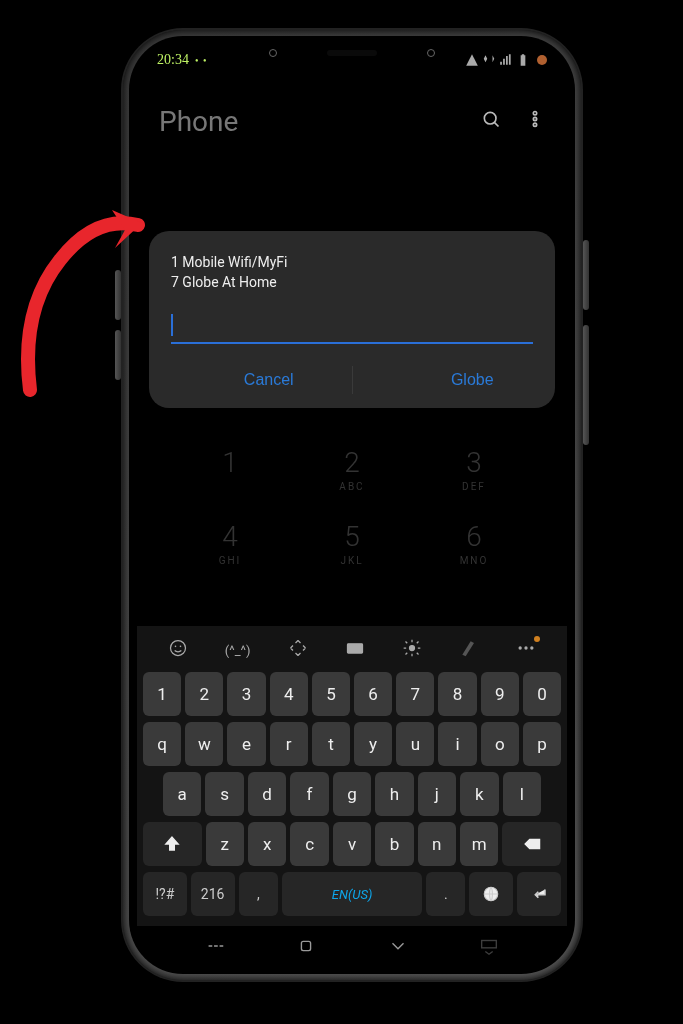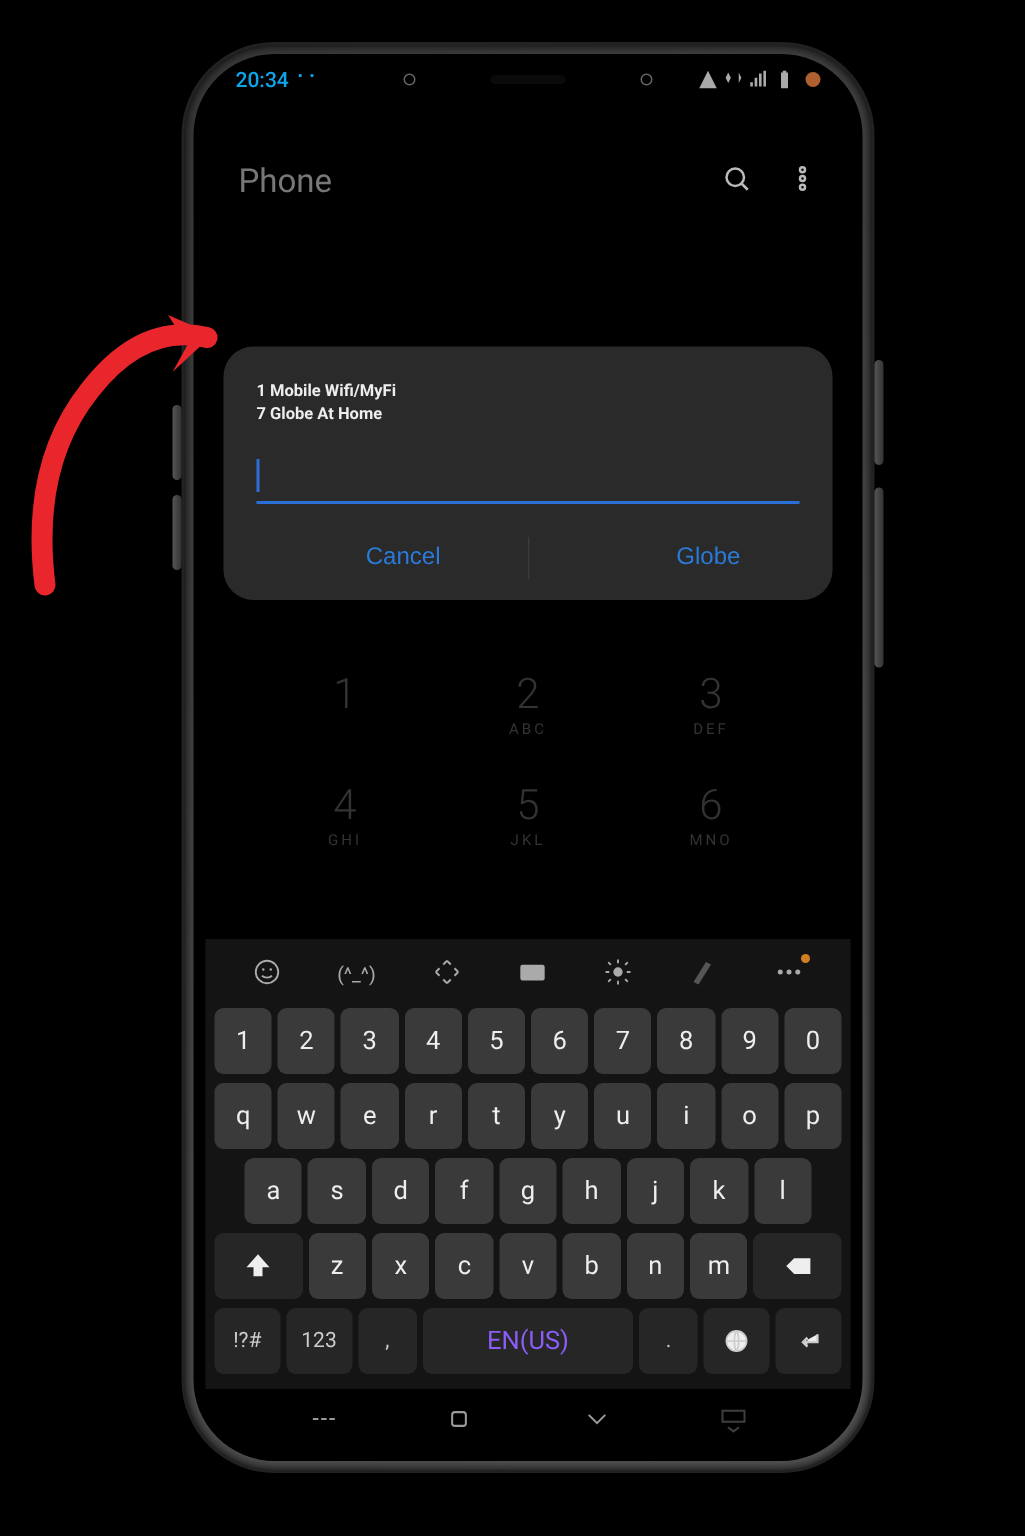--- a/index.html
+++ b/index.html
@@ -62,59 +62,60 @@
   .notch .dot { width:8px; height:8px; border:1px solid #666; border-radius:50%; }
   .notch .sp { width:50px; height:6px; border-radius:3px; background:#0a0a0a; }
 
   
   .status-bar {
     position: absolute;
     top: 10px;
     left: 0; right: 0;
     height: 28px;
     display: flex;
-    align-items: flex-start;
+    align-items: center;
     padding: 0 28px;
-    color: #0ea5e9;
+    color: #bef264;
     font-size: 14px;
     z-index: 40;
+    font-family: Liberation Serif, serif;
   }
   .status-bar .time { font-weight: 500; }
   .status-bar .right-icons { margin-left: auto; display:flex; align-items:center; gap:3px; color:#aaa; }
   .right-icons svg { width:14px; height:14px; fill:#aaa; }
   .right-icons .dot-badge { width:10px;height:10px;border-radius:50%;background:#b06030; margin-left:4px;}
 
   
   .app-header {
     position: absolute;
     top: 55px;
     left: 0; right: 0;
     height: 60px;
     display: flex;
     align-items: center;
     padding: 0 30px;
     color: #777;
   }
-  .app-header .title { font-size: 22px; }
+  .app-header .title { font-size: 28px; }
   .app-header .right { margin-left: auto; display:flex; align-items:center; gap:24px; }
   .app-header svg { width:20px; height:20px; stroke:#bbb; fill:none; stroke-width:2; }
 
   
   .dialog {
     position: absolute;
     top: 195px;
     left: 20px;
     right: 20px;
     background: #2a2a2a;
     border-radius: 20px;
     padding: 22px 22px 0 22px;
     color: #eee;
     z-index: 30;
   }
-  .dialog .menu-text { font-size: 11px; line-height: 1.4; font-weight: bold; }
+  .dialog .menu-text { font-size: 14px; line-height: 1.4; }
   .dialog .input-wrap {
     margin-top: 18px;
     border-bottom: 2px solid #2a6fd8;
     height: 34px;
     position: relative;
   }
   .dialog .cursor {
     position: absolute;
     left: 0; top: 4px;
     width: 2px; height: 22px;
@@ -188,21 +189,21 @@
     border-radius: 6px;
     color: #eee;
     font-size: 17px;
     display: flex;
     align-items: center;
     justify-content: center;
     position: relative;
   }
   .key.dark { background: #262626; color:#ccc; font-size:14px; }
   .key.wide { flex: 1.4; }
-  .key.space { flex: 3.2; color:#8b5cf6; font-size:17px; }
+  .key.space { flex: 3.2; color:#0ea5e9; font-size:13px;font-style:italic; }
   .key svg { width:18px; height:18px; fill:#eee; }
 
   
   .navbar {
     position: absolute;
     bottom: 6px;
     left: 0; right: 0;
     height: 40px;
     display: flex;
     justify-content: space-around;
@@ -409,21 +410,21 @@
           </div>
         <div class="key dark wide">
           <svg viewBox="0 0 24 24" fill="none" stroke="#eee" stroke-width="2">
               <path d="M22 6H9l-6 6 6 6h13z"></path>
               <path d="M12 10l5 5M17 10l-5 5"></path>
             </svg>
         </div>
       </div>
       <div class="kb-row">
         <div class="key dark">!?#</div>
-        <div class="key dark">123</div>
+        <div class="key dark">216</div>
         <div class="key dark" style="flex:0.9">,</div>
         <div class="key dark space">EN(US)</div>
         <div class="key dark" style="flex:0.9">.</div>
         <div class="key dark">
           <svg viewBox="0 0 24 24" fill="none" stroke="#ccc" stroke-width="1.5">
               <circle cx="12" cy="12" r="9"></circle>
               <path d="M3 12h18M12 3c2.5 3 2.5 15 0 18M12 3c-2.5 3-2.5 15 0 18"></path>
             </svg>
         </div>
         <div class="key dark">

